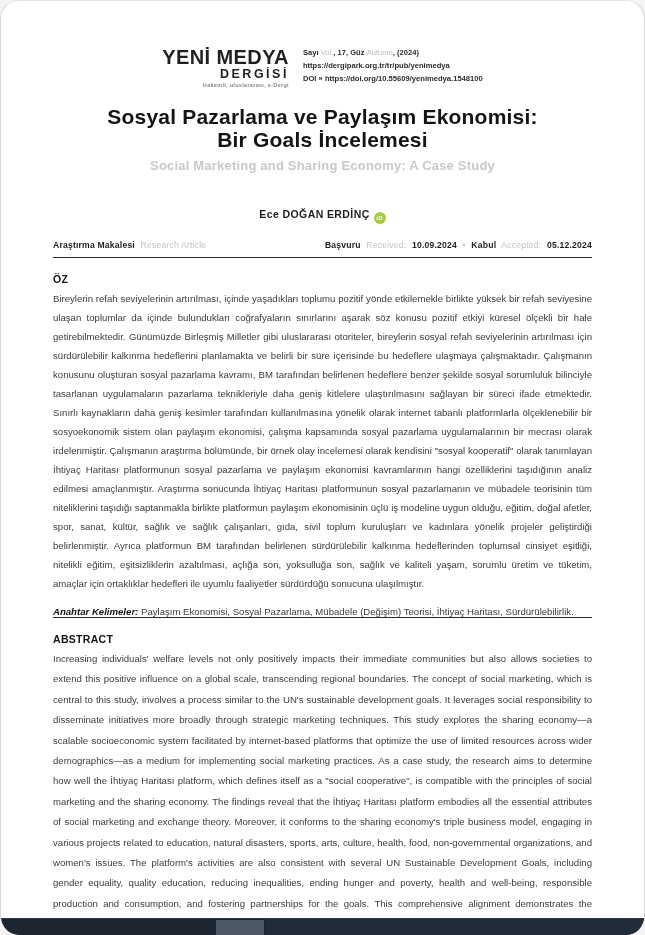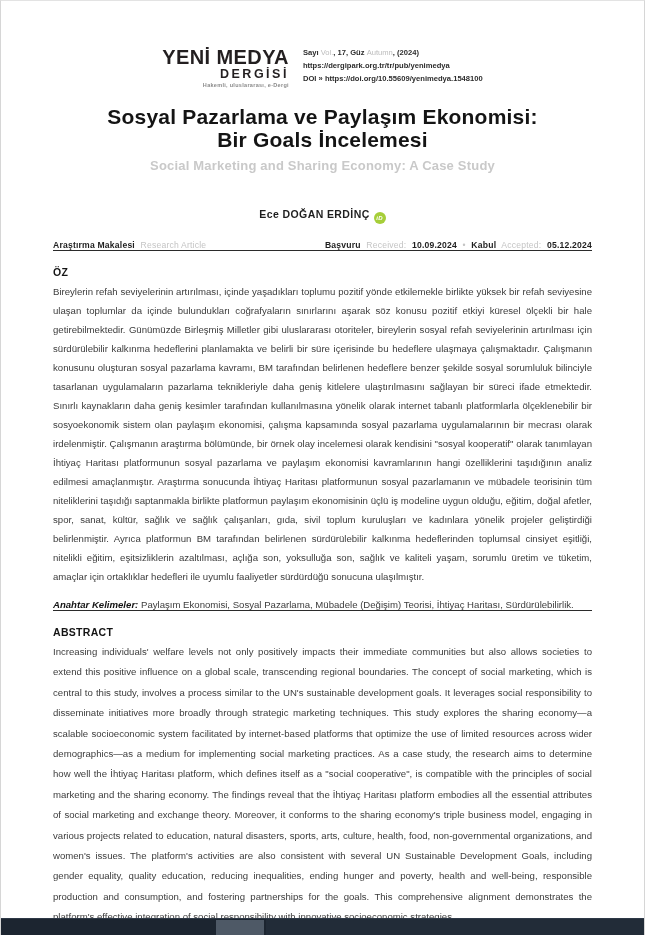--- a/index.html
+++ b/index.html
@@ -8,20 +8,21 @@
     position:relative;
     width:645px;height:935px;
     margin:0 auto;
     background:#ffffff;
     border-left:1px solid #d6d6d6;
     border-right:1px solid #d6d6d6;
     border-top:1px solid #e3e3e3;
     overflow:hidden;
     font-family:"Liberation Sans","DejaVu Sans",sans-serif;
     color:#3c3c3c;
+    border-radius:19px;
   }
   .inner{padding:0 52px;}
   
   .masthead{
     display:flex;justify-content:center;align-items:flex-start;
     gap:14px;padding-top:44px;
   }
   .logo{text-align:right;margin-top:2px;}
   .logo-l1{font-size:20px;font-weight:800;letter-spacing:.4px;color:#231f20;line-height:20px;}
   .logo-l2{font-size:12.5px;font-weight:800;letter-spacing:2.5px;color:#231f20;line-height:14px;}
@@ -46,21 +47,21 @@
     display:inline-block;vertical-align:-2px;margin-left:4px;
     width:12px;height:12px;border-radius:50%;
     background:#a6ce39;color:#ffffff;
     font-size:6px;font-weight:700;font-style:italic;
     line-height:12px;text-align:center;cursor:pointer;
   }
   
   .type-row{
     margin-top:16px;display:flex;justify-content:space-between;align-items:center;
     font-size:8.6px;letter-spacing:.2px;
-    border-bottom:1.5px solid #2b2b2b;
+    border-bottom:1.5px solid #2b2b2b;padding-bottom:7px;
   }
   .type-row .dark{color:#1f1f1f;font-weight:700;}
   .type-row .lite{color:#c4c4c4;font-weight:400;}
   .type-row .seg{margin-right:3px;}
   
   .sec-h{margin:15px 0 0 0;font-size:10.5px;font-weight:800;color:#141414;letter-spacing:.3px;}
   .body-text{
     margin:4px 0 0 0;
     font-size:9.6px;line-height:19px;
     text-align:justify;color:#3c3c3c;

